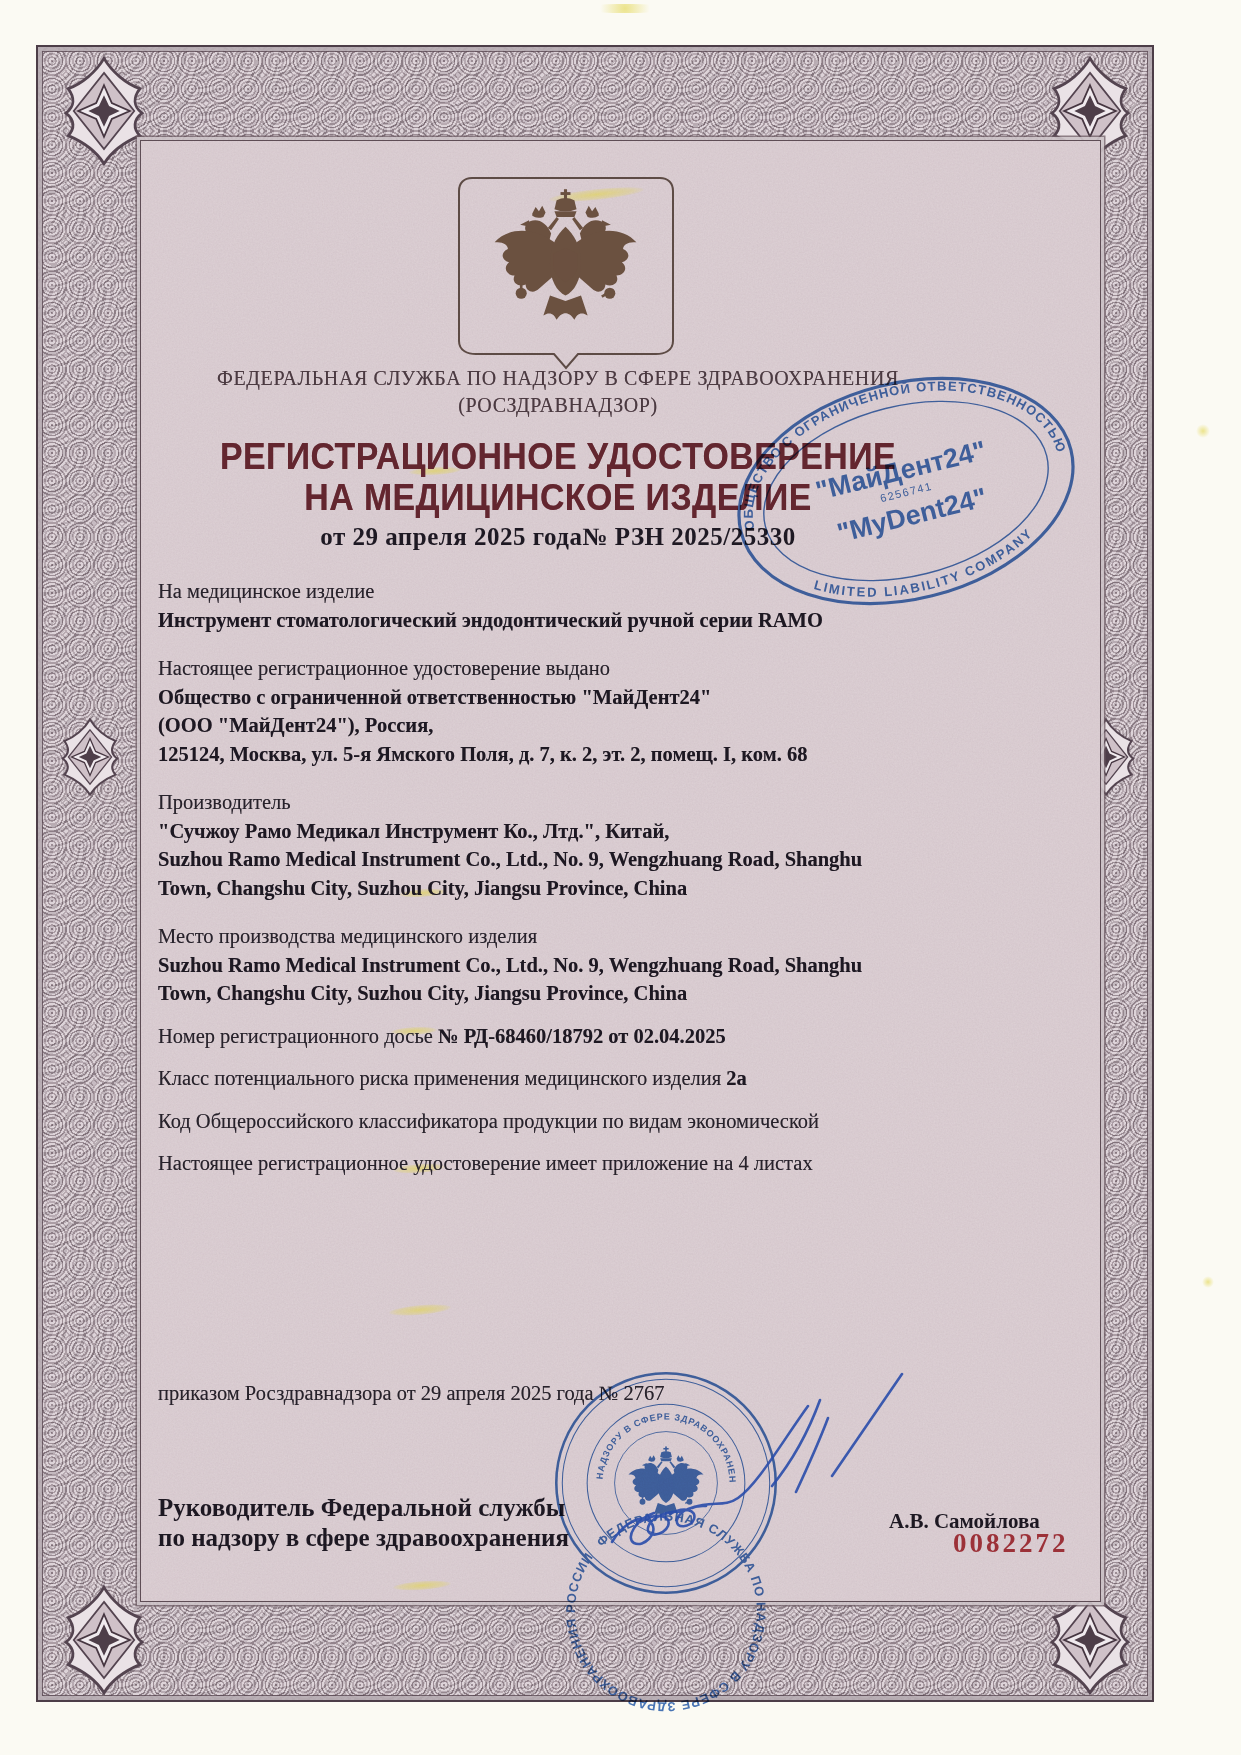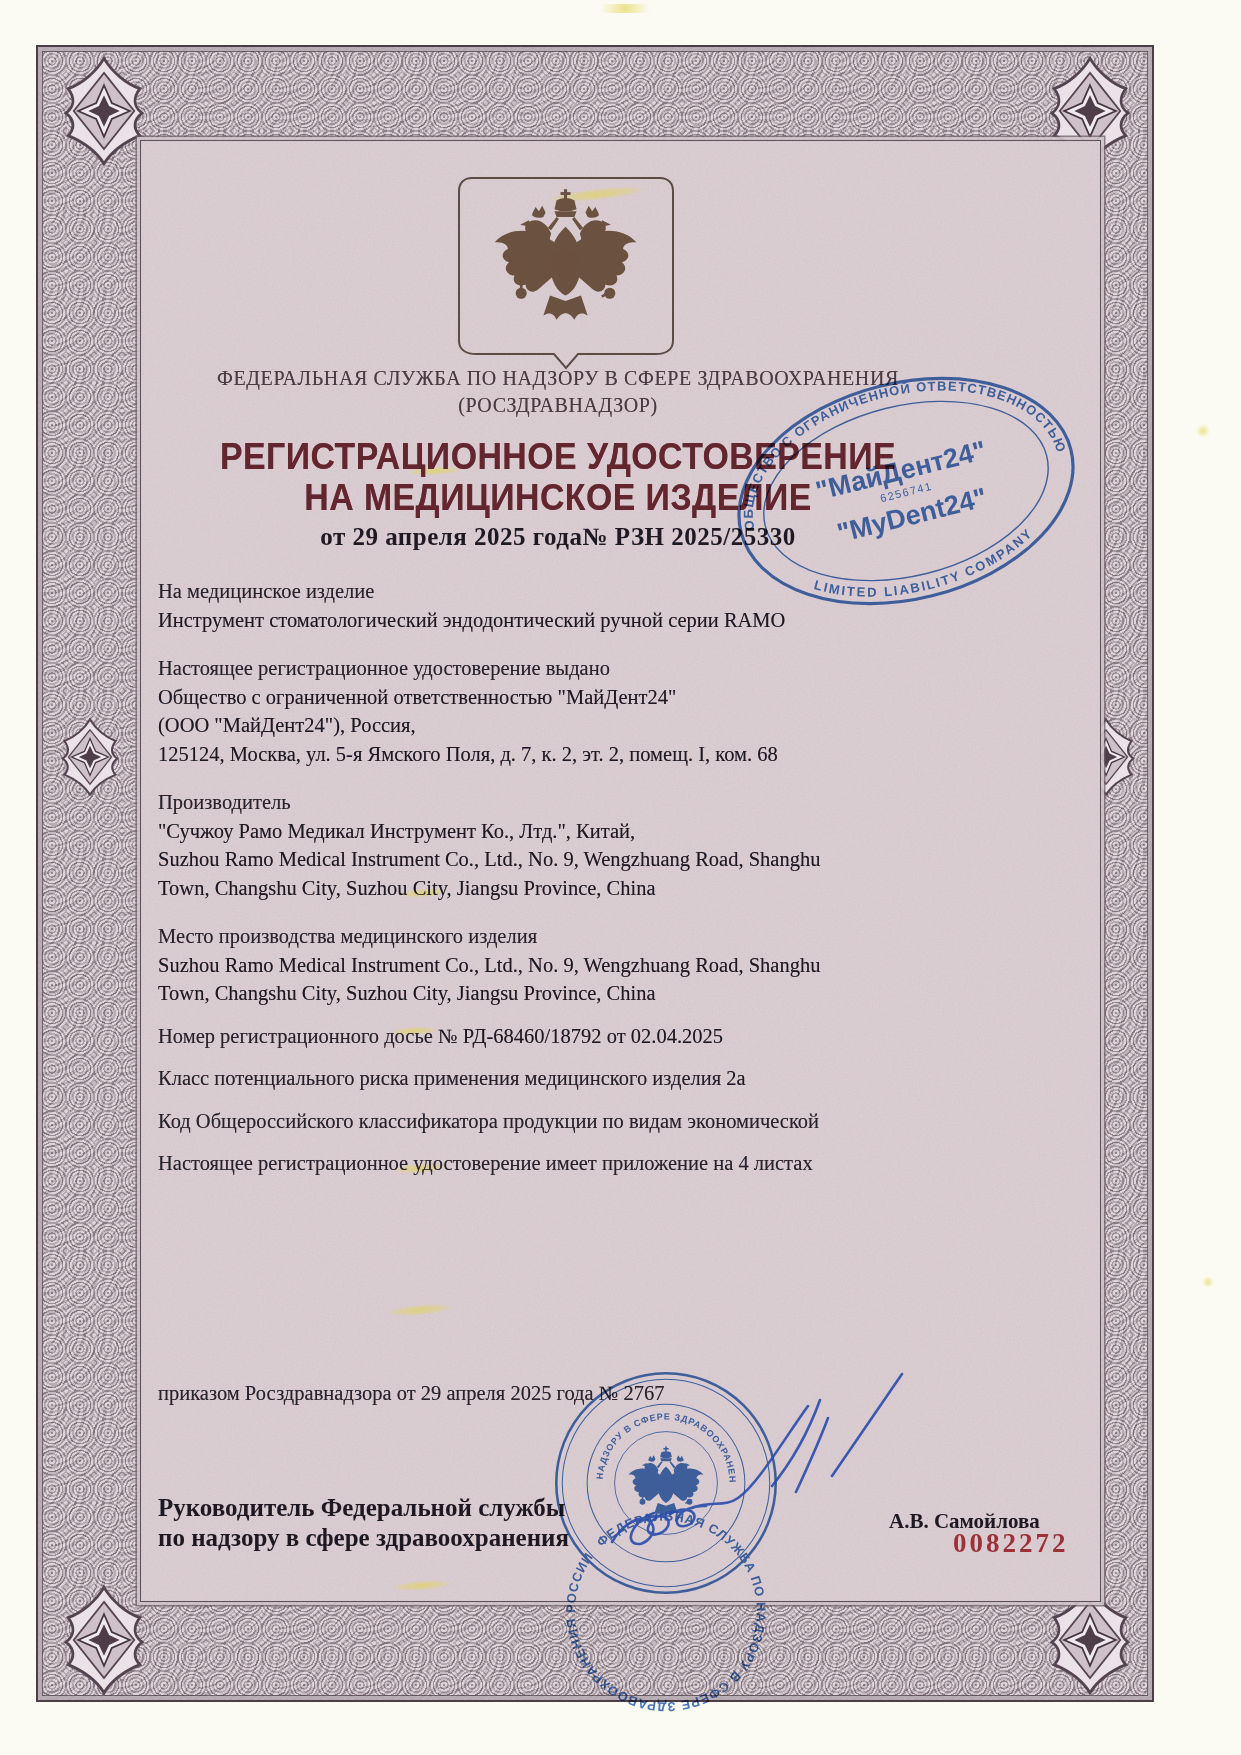--- a/index.html
+++ b/index.html
@@ -56,21 +56,21 @@
   .dateline{ position:absolute; left:17px; top:382px; width:800px; z-index:3;
     text-align:center; color:#1e1923; font-size:25px; font-weight:700; letter-spacing:.5px; }
   .dateline .numpart{ }
 
   .bodytext{ position:absolute; left:17px; top:436px; width:830px; z-index:3;
     color:#27222b; font-size:20.5px; line-height:28.5px; text-shadow:0 0 .4px rgba(30,20,30,.4); }
   .para{ margin-bottom:20px; }
   .para.tight{ margin-bottom:14px; }
   .para.order-gap{ margin-top:201px; }
   .ln{ white-space:nowrap; }
-  .b{ font-weight:400; color:#1d1822; }
+  .b{ font-weight:700; color:#1d1822; }
 
   .position-block{ position:absolute; left:17px; top:1352px; z-index:3;
     font-weight:700; font-size:25px; line-height:30px; color:#1d1822; white-space:nowrap; }
   .signer-name{ position:absolute; left:748px; top:1368px; z-index:3;
     font-weight:700; font-size:21px; color:#1d1822; white-space:nowrap;font-family:Liberation Serif, serif; }
   .serial{ position:absolute; left:812px; top:1387px; z-index:3;
     font-weight:700; font-size:27px; letter-spacing:3px; color:#9c3138; }
 
   
   .stamp{ position:absolute; mix-blend-mode:multiply; opacity:.88; z-index:4; }

